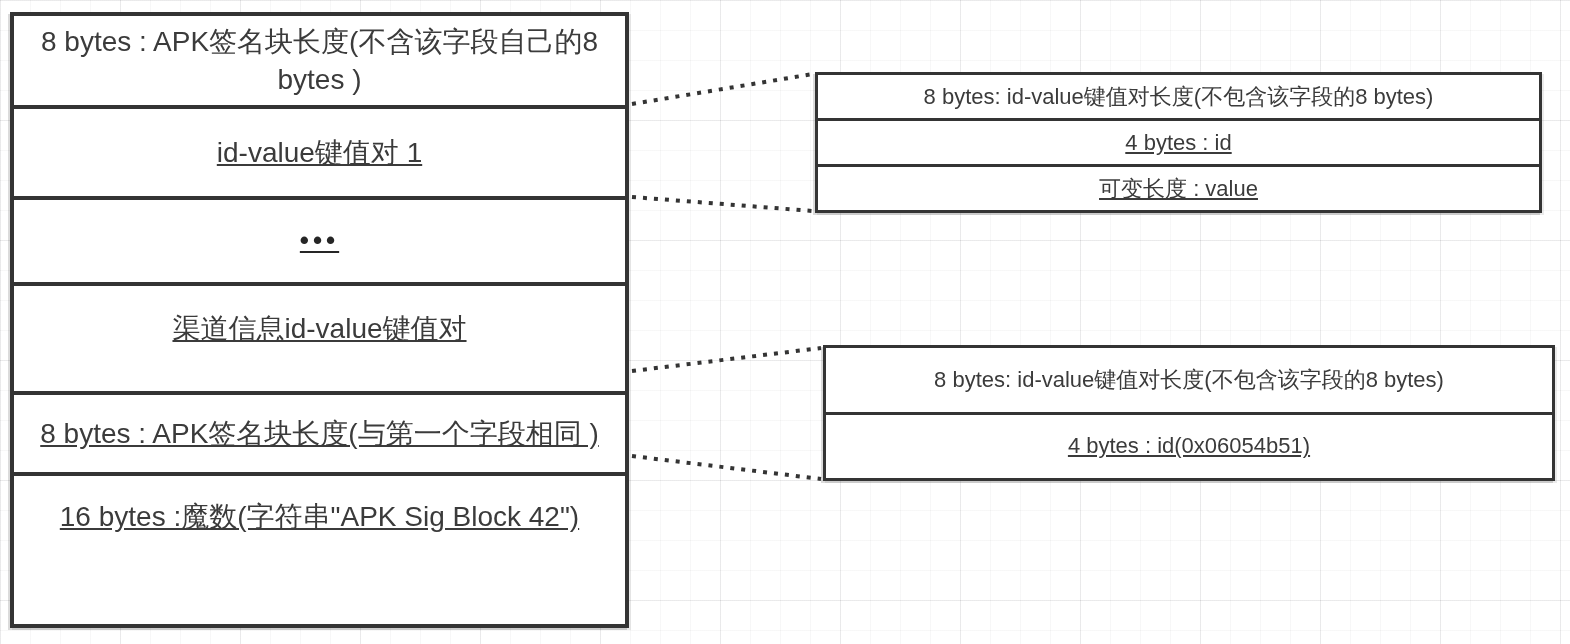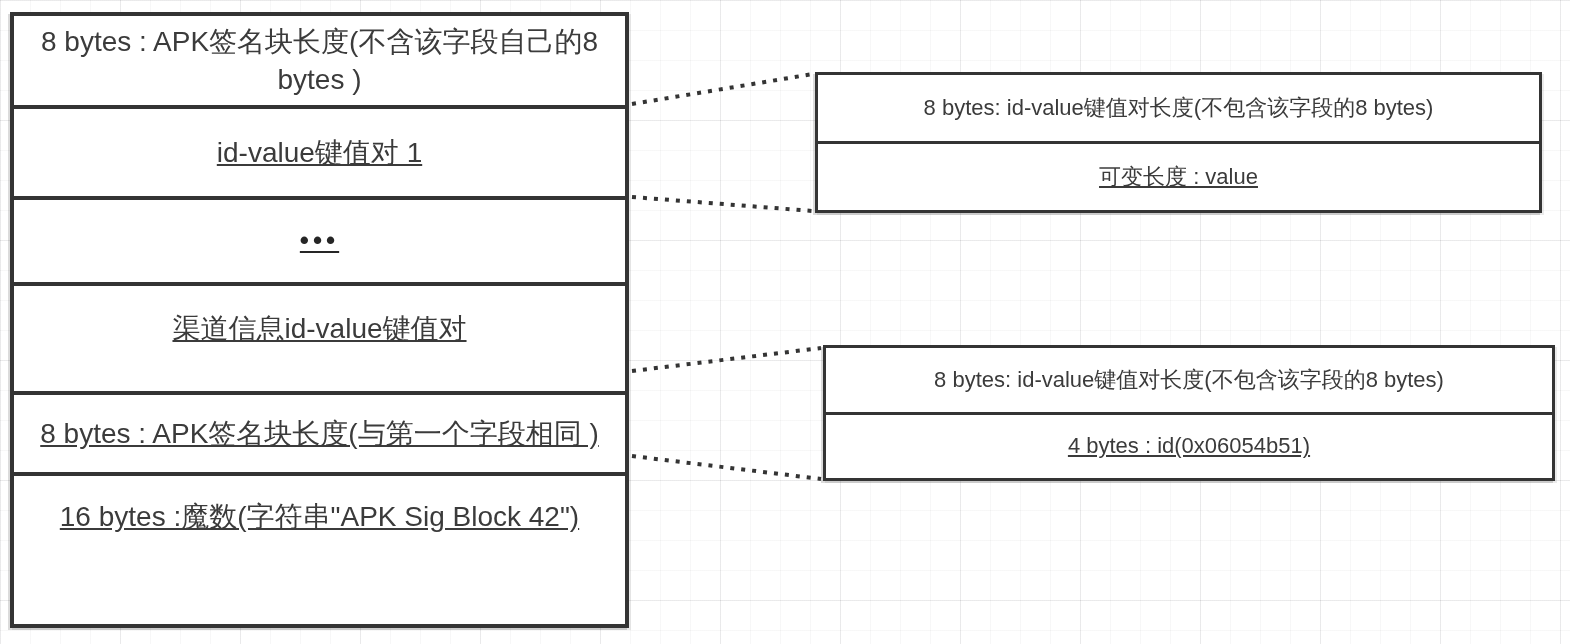--- a/index.html
+++ b/index.html
@@ -95,20 +95,21 @@
     <div class="row">8 bytes : APK签名块长度(不含该字段自己的8 bytes )</div>
     <div class="row">id-value键值对 1</div>
     <div class="row dots">•••</div>
     <div class="row">渠道信息id-value键值对</div>
     <div class="row">8 bytes : APK签名块长度(与第一个字段相同 )</div>
     <div class="row">16 bytes :魔数(字符串"APK Sig Block 42")</div>
   </div>
 
   <div class="box right-box right-box-top">
     <div class="row">8 bytes: id-value键值对长度(不包含该字段的8 bytes)</div>
+    <div class="row">4 bytes : id</div>
     <div class="row">可变长度 : value</div>
   </div>
 
   <div class="box right-box right-box-bottom">
     <div class="row">8 bytes: id-value键值对长度(不包含该字段的8 bytes)</div>
     <div class="row">4 bytes : id(0x06054b51)</div>
   </div>
 
 </div>
 

